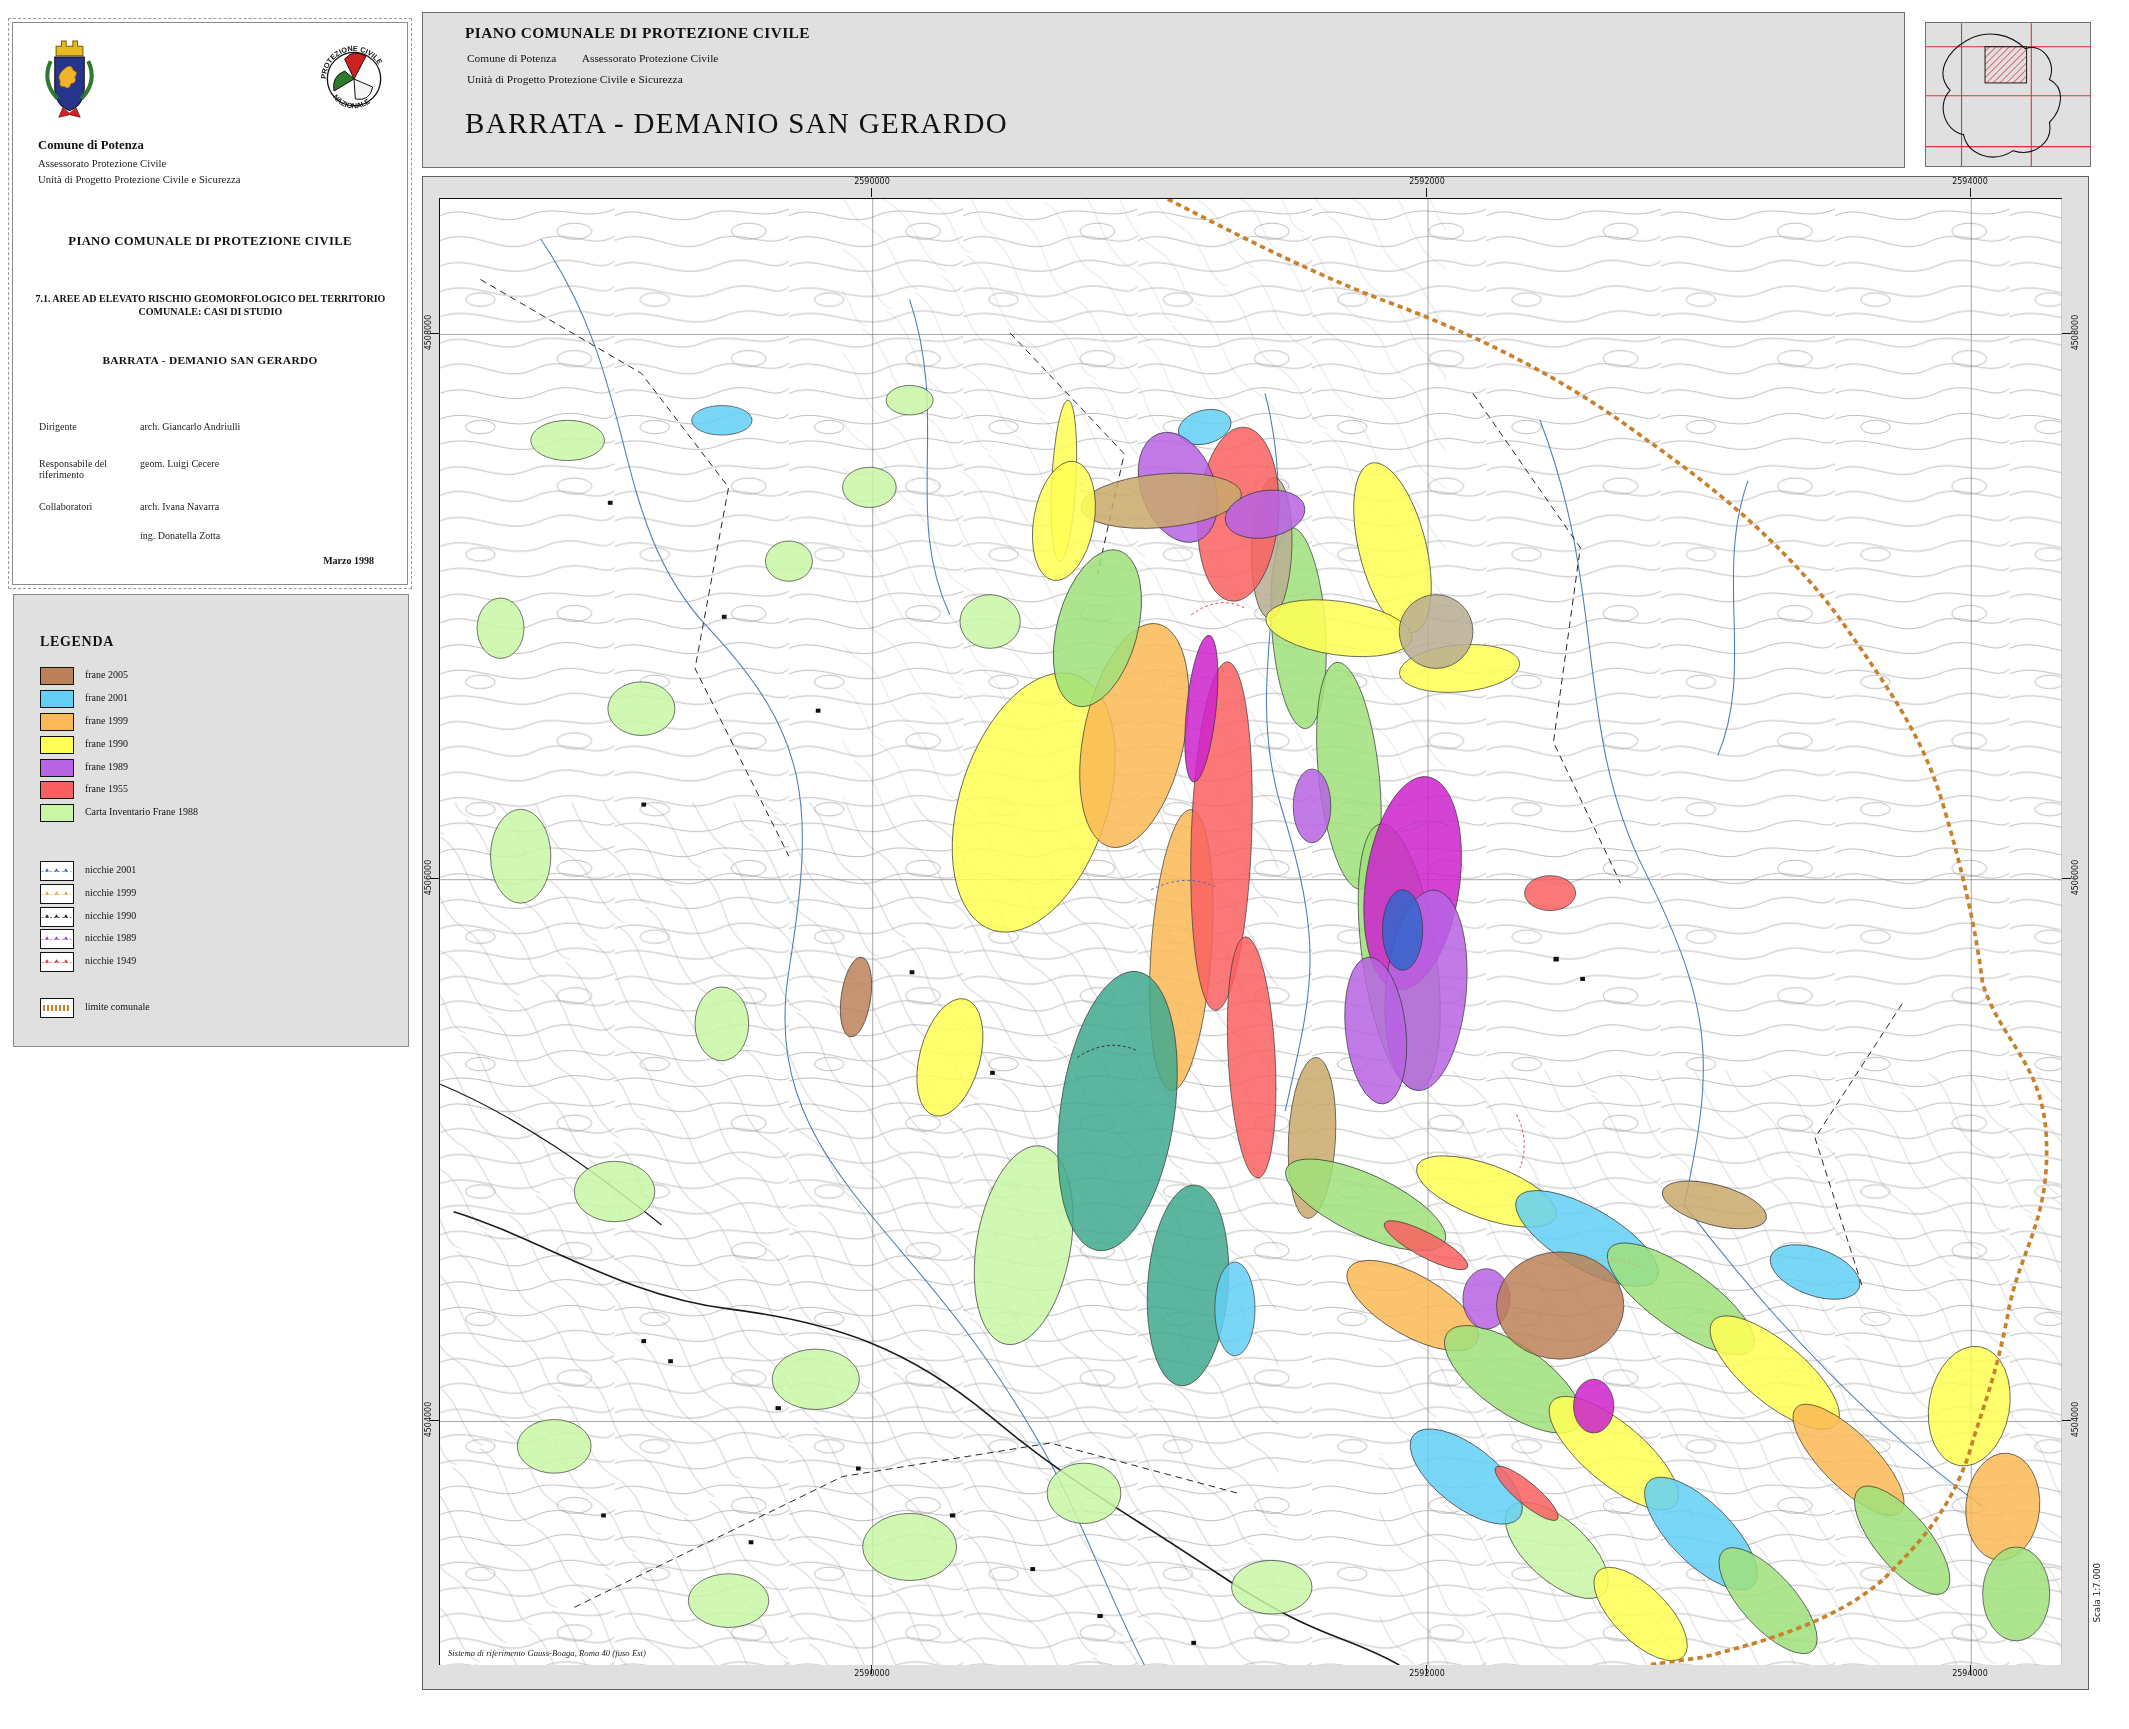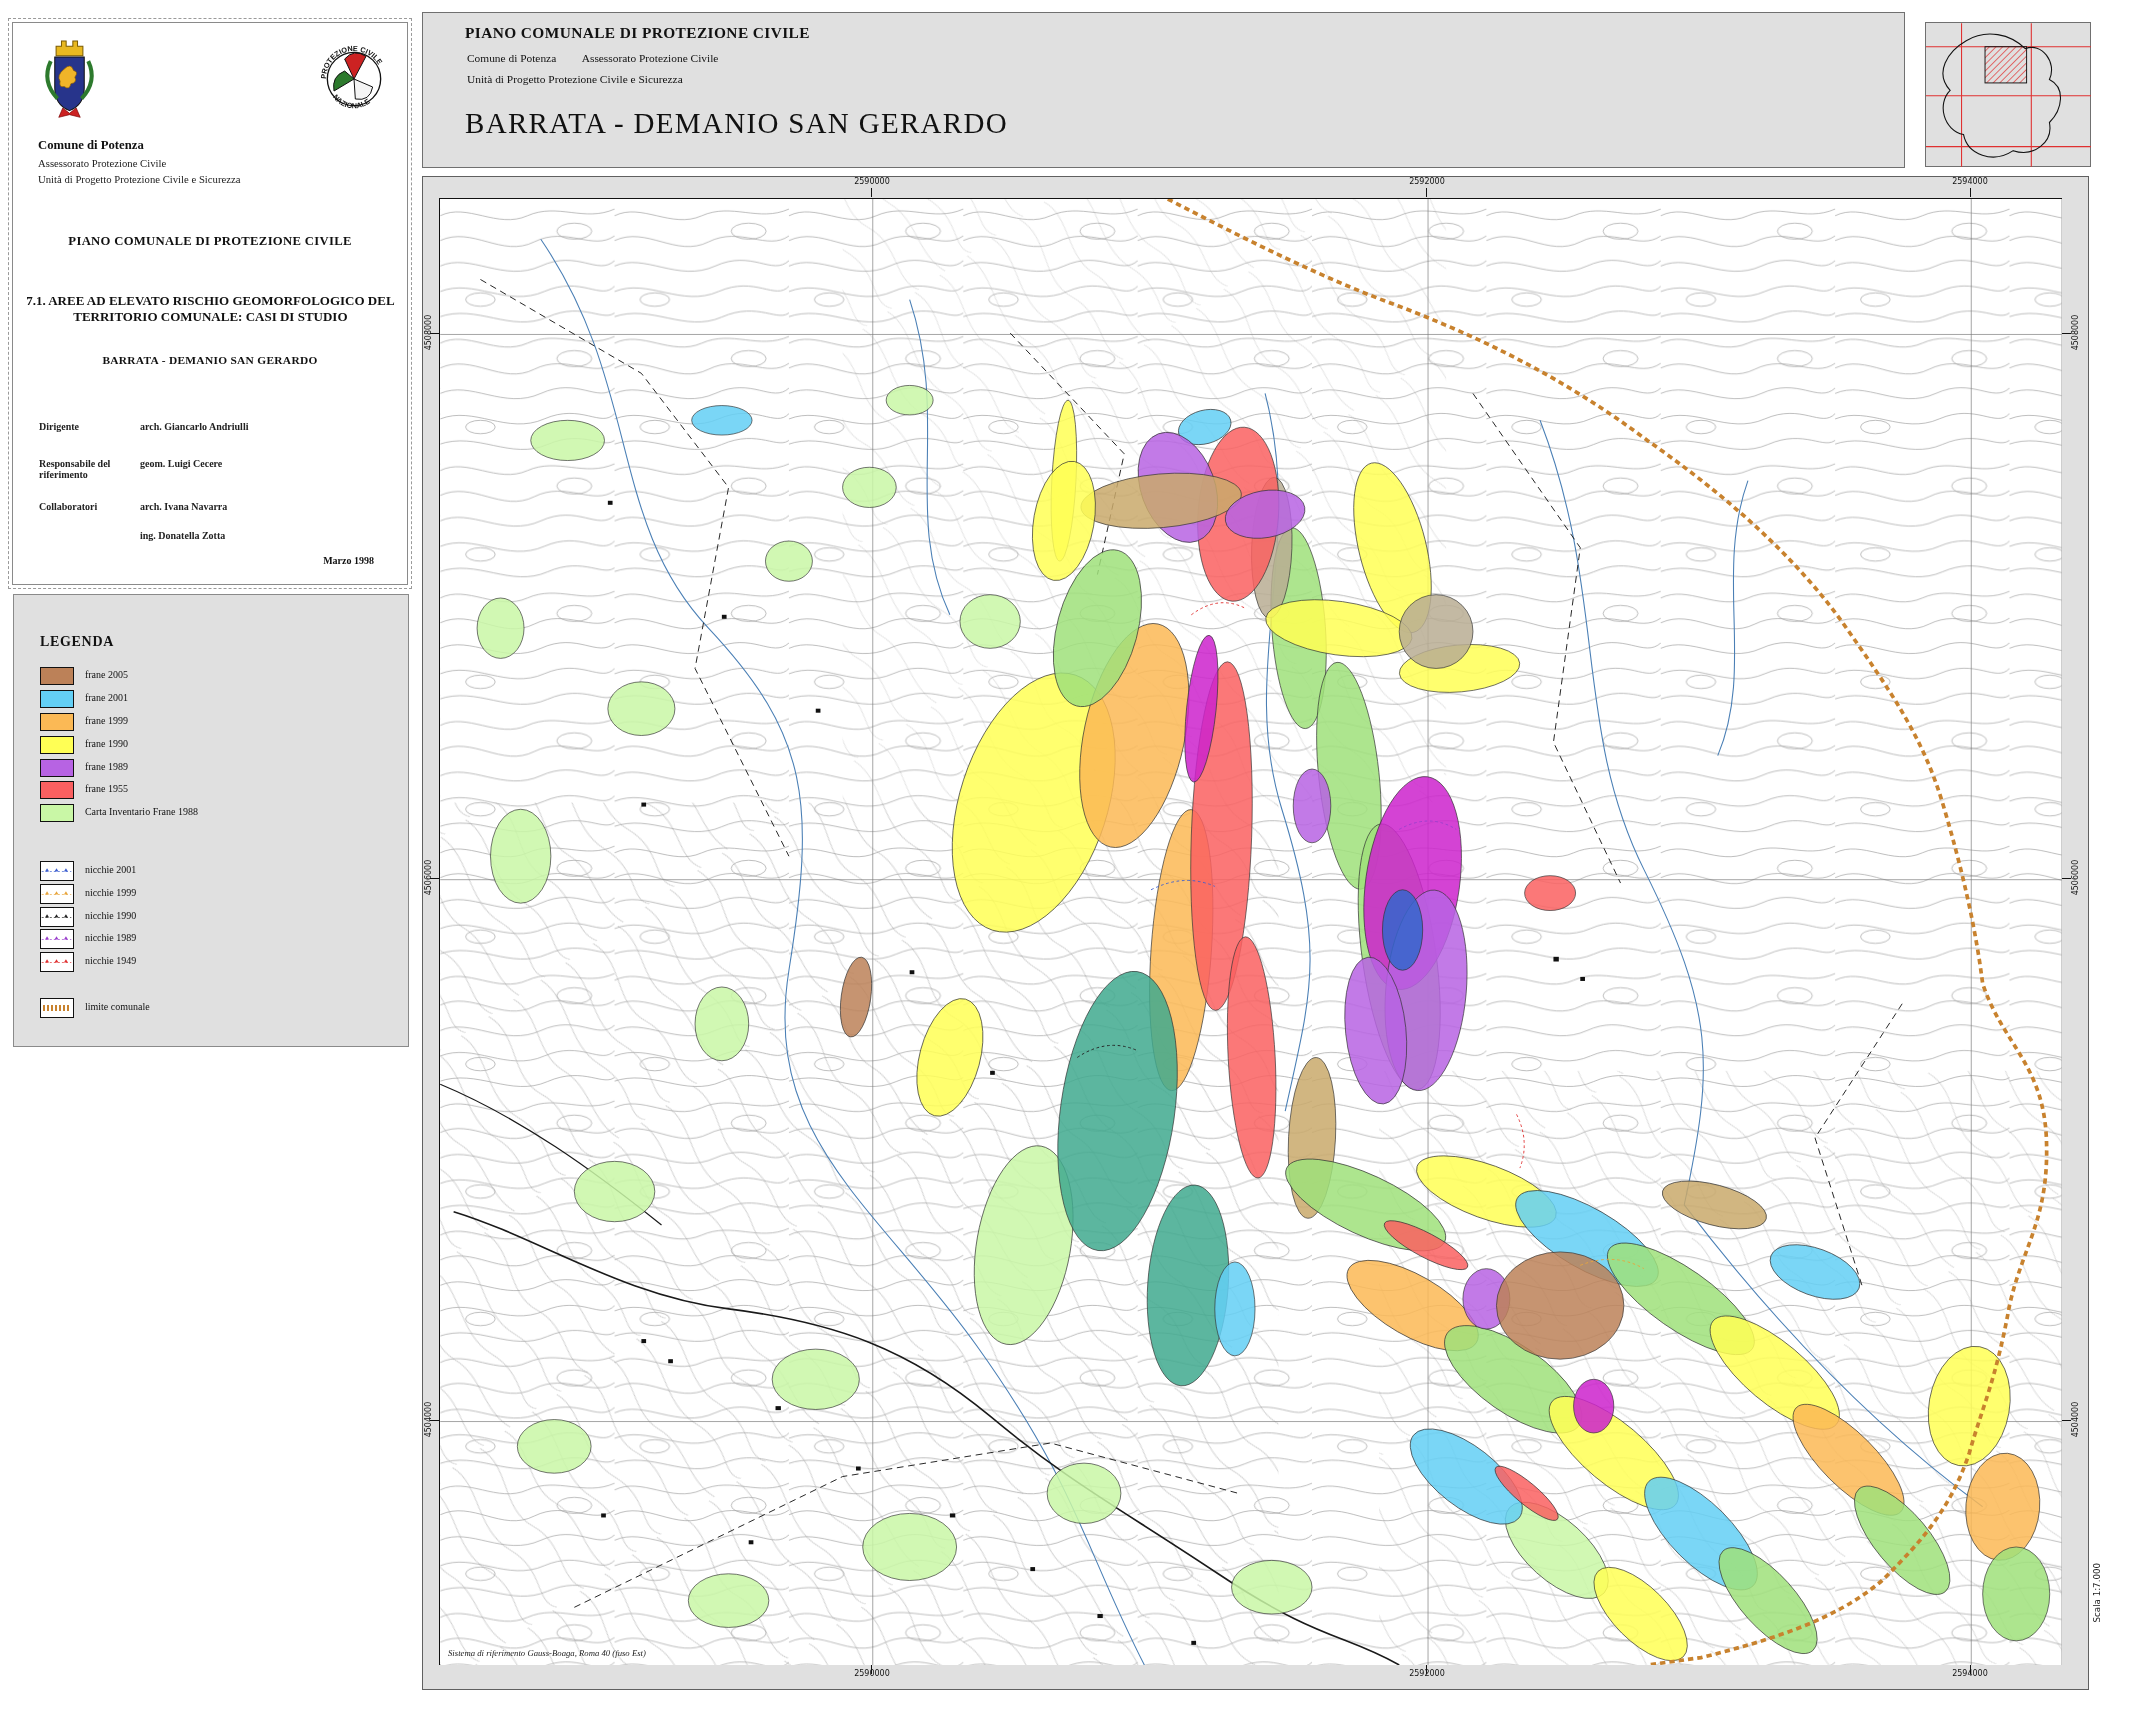--- a/index.html
+++ b/index.html
@@ -6,23 +6,23 @@
   .canvas{position:relative;width:2129px;height:1730px;background:#fff;overflow:hidden;
           font-family:"Liberation Serif",serif;color:#111;}
   .panel{position:absolute;background:#e0e0e0;border:0.7px solid #707070;box-sizing:border-box;}
   
   .tblock{position:absolute;left:8px;top:18px;width:402px;height:569px;border:0.7px dashed #9a9a9a;background:#fff;}
   .tblock .inner{position:absolute;left:3.4px;top:3.4px;right:3.4px;bottom:3.4px;border:0.7px solid #8a8a8a;}
   .orgname{position:absolute;left:29px;top:119px;font-size:12.7px;font-weight:bold;}
   .orgline1{position:absolute;left:29px;top:138px;font-size:10.7px;color:#222;}
   .orgline2{position:absolute;left:29px;top:154px;font-size:10.7px;color:#222;}
   .plantitle{position:absolute;left:0;top:215px;width:100%;text-align:center;font-size:12.7px;font-weight:bold;letter-spacing:0.3px;}
-  .sectitle{position:absolute;left:13.4px;top:274px;width:376px;text-align:center;font-size:13px;font-weight:bold;line-height:1.25;}
+  .sectitle{position:absolute;left:13.4px;top:274px;width:376px;text-align:center;font-size:10px;font-weight:bold;line-height:1.25;}
   .mapsub{position:absolute;left:0;top:335px;width:100%;text-align:center;font-size:11.4px;font-weight:bold;letter-spacing:0.3px;}
-  .rolerow{position:absolute;left:30px;width:349px;font-size:10px;color:#222;font-weight:bold;}
+  .rolerow{position:absolute;left:30px;width:349px;font-size:10px;color:#222;}
   .rolerow .rname{display:inline-block;width:101px;vertical-align:top;}
   .rolerow .rval{display:inline-block;vertical-align:top;}
   .datebox{position:absolute;right:37px;top:536px;font-size:10px;font-weight:bold;}
   
   .legend{position:absolute;left:13.4px;top:594px;width:394px;height:451px;background:#e0e0e0;border:0.7px solid #8a8a8a;}
   .legtitle{position:absolute;left:25.5px;top:39px;font-size:14px;font-weight:bold;letter-spacing:0.7px;}
   .legrow{position:absolute;left:25.5px;height:17.4px;}
   .sw{position:absolute;left:0;top:0;width:32px;height:16px;border:0.7px solid #111;}
   .swline{position:absolute;left:0;top:-1.3px;width:32px;height:18px;border:0.7px solid #111;background:#fff;}
   .leglab{position:absolute;left:45px;top:2px;font-size:10px;white-space:nowrap;color:#111;}

